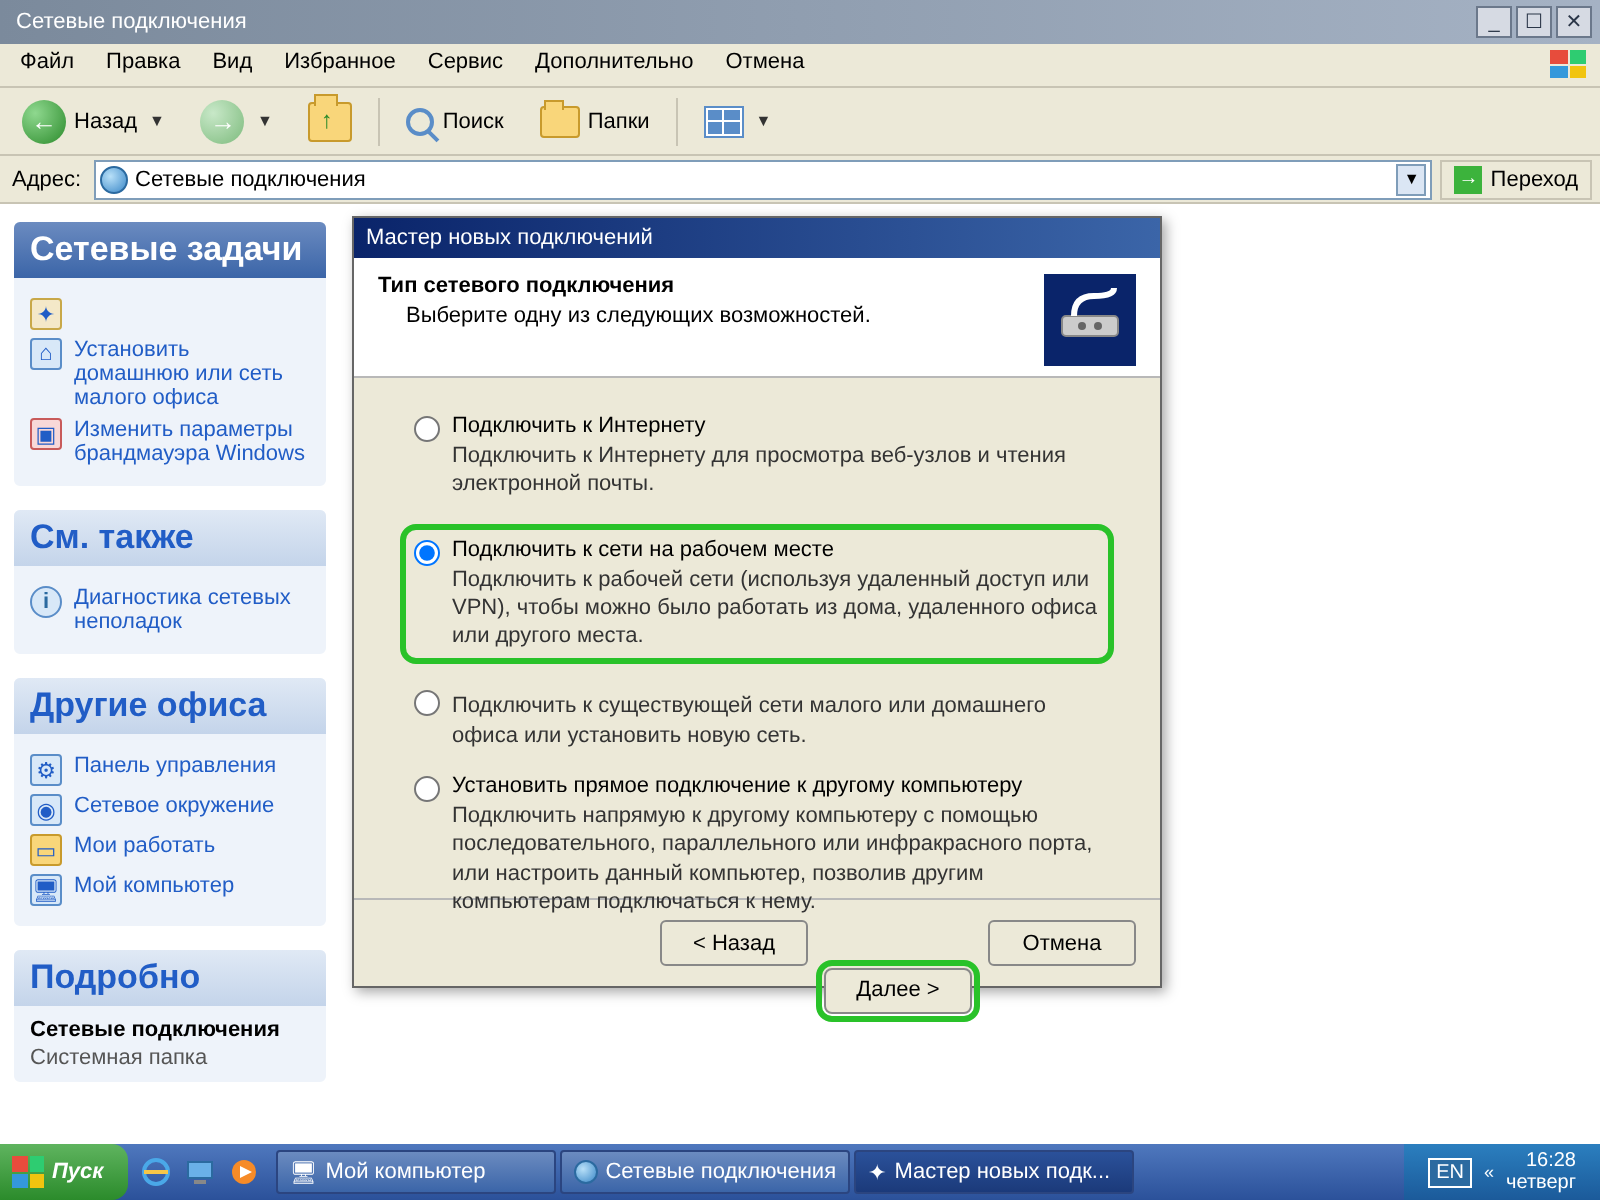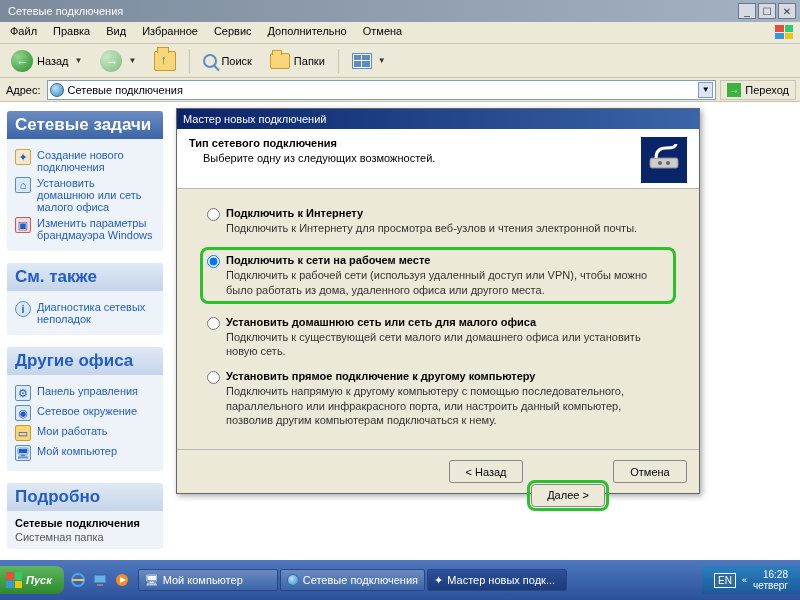--- a/index.html
+++ b/index.html
@@ -205,21 +205,21 @@
     font-size: 11px;
   }
   .details-title { font-weight: bold; color: #000; margin-bottom: 2px; }
   .details-sub { color: #555; }
   
   .content { flex: 1; background: #fff; }
   
   .wizard {
     position: absolute;
     left: 176px; top: 108px;
-    width: 524px; height: 386px;
+    width: 405px; height: 386px;
     background: #ece9d8;
     border: 1px solid #666;
     box-shadow: 2px 2px 6px rgba(0,0,0,.35);
   }
   .wizard-title {
     height: 20px;
     background: linear-gradient(to right, #0a246a, #3b65a8);
     color: #fff;
     display: flex; align-items: center;
     padding: 0 6px;
@@ -244,21 +244,21 @@
     padding: 18px 30px 10px 30px;
     height: 260px;
   }
   .opt {
     margin-bottom: 12px;
     display: flex;
     align-items: flex-start;
   }
   .opt input[type=radio] { margin: 1px 6px 0 0; }
   .opt .otxt { flex: 1; }
-  .opt .olabel { font-weight: bold; cursor: pointer; }
+  .opt .olabel { font-weight: normal; cursor: pointer; }
   .opt .odesc { color: #333; margin-top: 2px; line-height: 1.3; }
   .opt.highlight {
     border: 3px solid #29c229;
     border-radius: 8px;
     padding: 4px;
     margin-left: -7px;
     margin-right: -7px;
   }
   .wizard-footer {
     height: 44px;
@@ -281,21 +281,21 @@
   .wbtn2.highlight {
     outline: 3px solid #29c229;
     outline-offset: 1px;
     border-radius: 4px;
     margin-top: 47px;
   }
   
   .taskbar {
     position: absolute;
     left: 0; right: 0; bottom: 0;
-    height: 40px;
+    height: 28px;
     background: linear-gradient(to bottom, #4f78be, #2b519a);
     display: flex;
     align-items: center;
   }
   .start {
     height: 28px;
     padding: 0 12px 0 6px;
     background: linear-gradient(to bottom, #5fb45f, #2b8b2b);
     display: flex; align-items: center; gap: 4px;
     color: #fff; font-weight: bold; font-style: italic;
@@ -416,21 +416,20 @@
 </div>
 
 <div class="main">
   <div class="sidebar">
 
     <div class="panel">
       <div class="panel-h">Сетевые задачи</div>
       <div class="panel-body">
         <div class="task-link">
           <div class="ico" style="background:#f4e8c8;border:1px solid #c8a848">✦</div>
-          <span>Создание нового подключения</span>
         </div>
         <div class="task-link">
           <div class="ico" style="background:#d8e8f8;border:1px solid #5a8dc8">⌂</div>
           <span>Установить домашнюю или сеть малого офиса</span>
         </div>
         <div class="task-link">
           <div class="ico" style="background:#f8d8d8;border:1px solid #c85a5a">▣</div>
           <span>Изменить параметры брандмауэра Windows</span>
         </div>
       </div>
@@ -512,21 +511,20 @@
       <input type="radio" name="ctype" checked="" style="">
       <div class="otxt">
         <div class="olabel">Подключить к сети на рабочем месте</div>
         <div class="odesc">Подключить к рабочей сети (используя удаленный доступ или VPN), чтобы можно было работать из дома, удаленного офиса или другого места.</div>
       </div>
     </div>
 
     <div class="opt">
       <input type="radio" name="ctype" style="">
       <div class="otxt">
-        <div class="olabel">Установить домашнюю сеть или сеть для малого офиса</div>
         <div class="odesc">Подключить к существующей сети малого или домашнего офиса или установить новую сеть.</div>
       </div>
     </div>
 
     <div class="opt">
       <input type="radio" name="ctype" style="">
       <div class="otxt">
         <div class="olabel">Установить прямое подключение к другому компьютеру</div>
         <div class="odesc">Подключить напрямую к другому компьютеру с помощью последовательного, параллельного или инфракрасного порта, или настроить данный компьютер, позволив другим компьютерам подключаться к нему.</div>
       </div>

